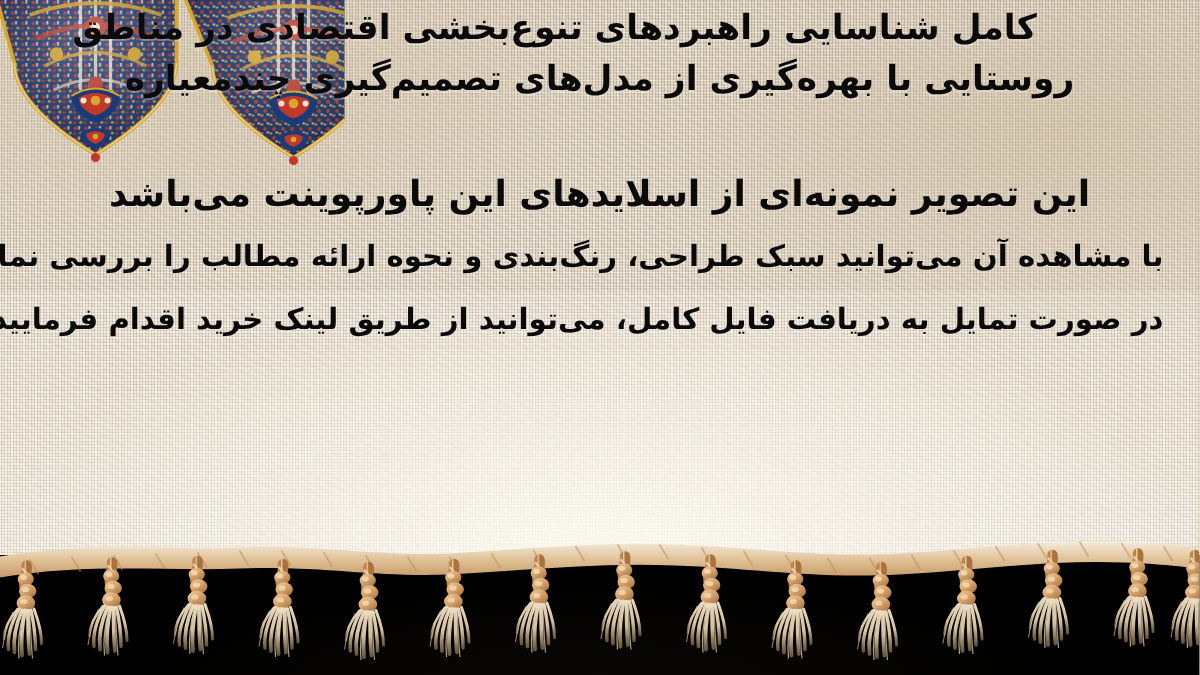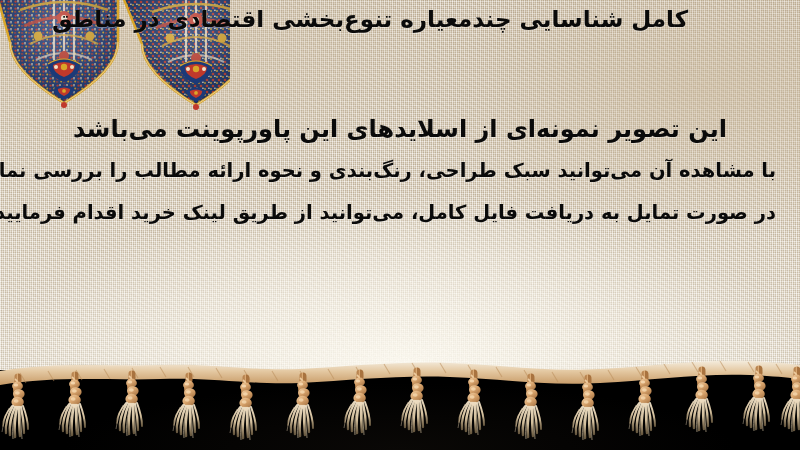--- a/index.html
+++ b/index.html
@@ -261,21 +261,22 @@
           </g>
           <circle cx="0" cy="45" r="3" fill="#c0392b"></circle>
         </g>
       </g>
     </svg>
   </div>
 
   <div class="text-layer">
 
     <div class="title-block">
-      <div class="title-line l1">کامل شناسایی چندمعیاره تنوع‌بخشی اقتصادی در مناطق</div>
+      <div class="title-line l1">کامل شناسایی راهبردهای تنوع‌بخشی اقتصادی در مناطق</div>
+      <div class="title-line l2">روستایی با بهره‌گیری از مدل‌های تصمیم‌گیری چندمعیاره</div>
     </div>
 
     <div class="body-block">
       <div class="body-line b1">این تصویر نمونه‌ای از اسلایدهای این پاورپوینت می‌باشد</div>
       <div class="body-line b2">با مشاهده آن می‌توانید سبک طراحی، رنگ‌بندی و نحوه ارائه مطالب را بررسی نمایید</div>
       <div class="body-line b3">در صورت تمایل به دریافت فایل کامل، می‌توانید از طریق لینک خرید اقدام فرمایید</div>
     </div>
 
   </div>
 

